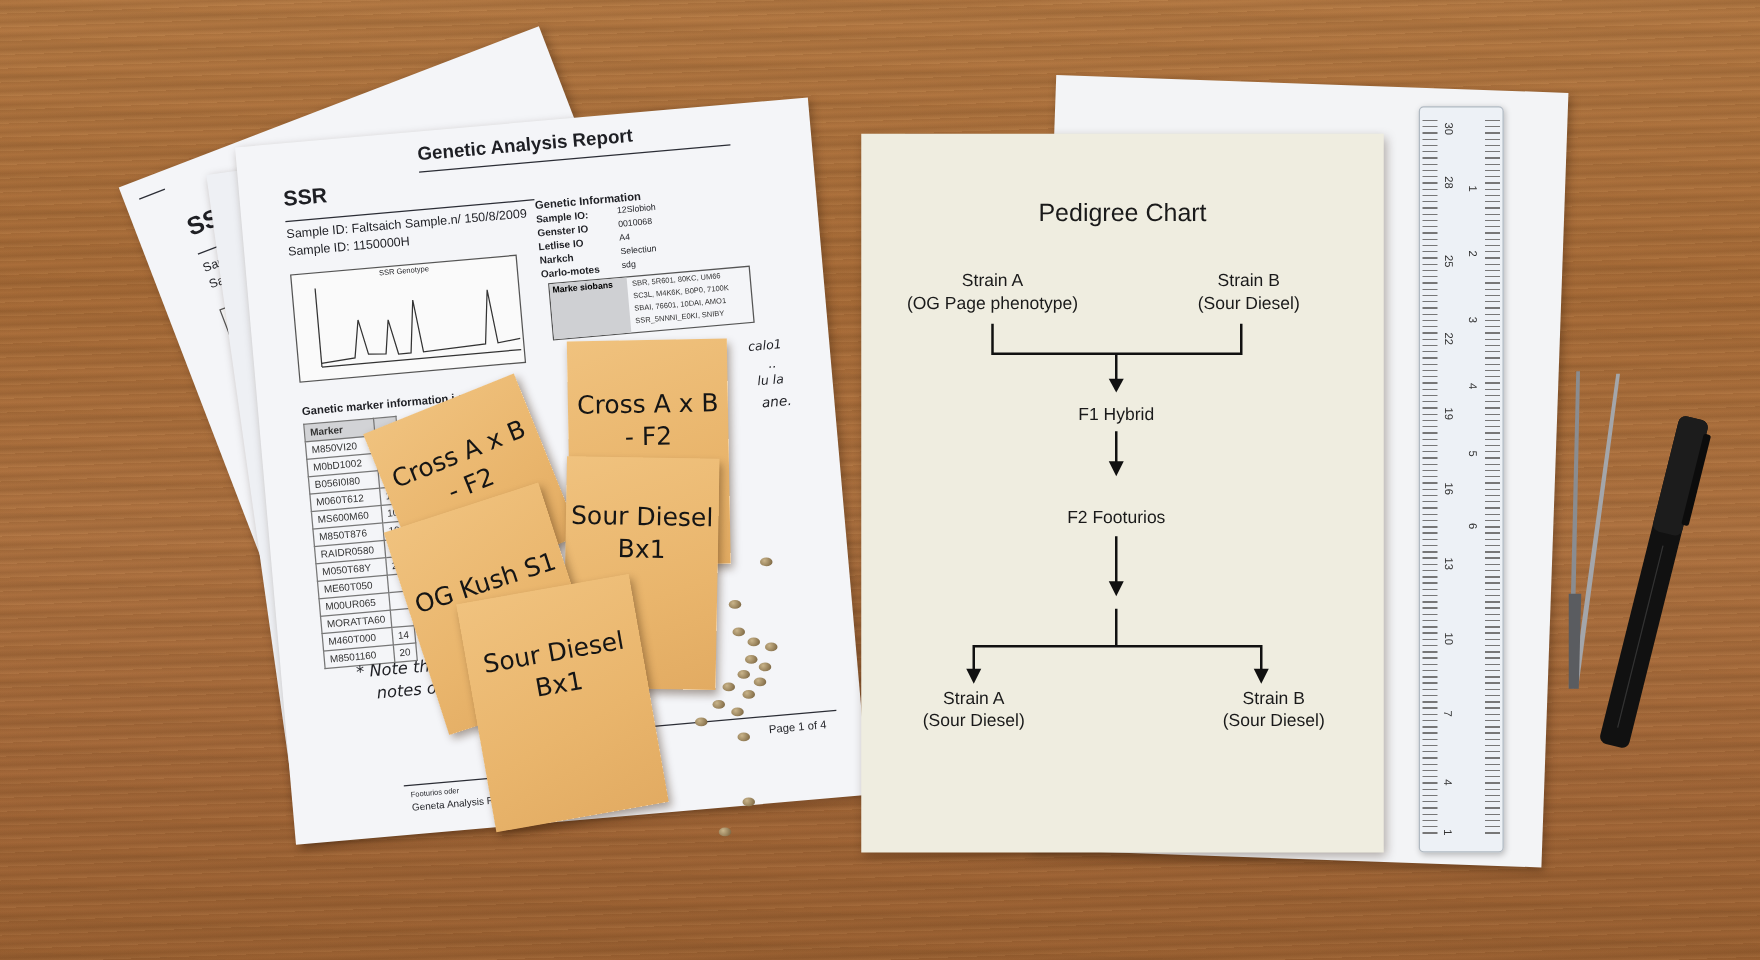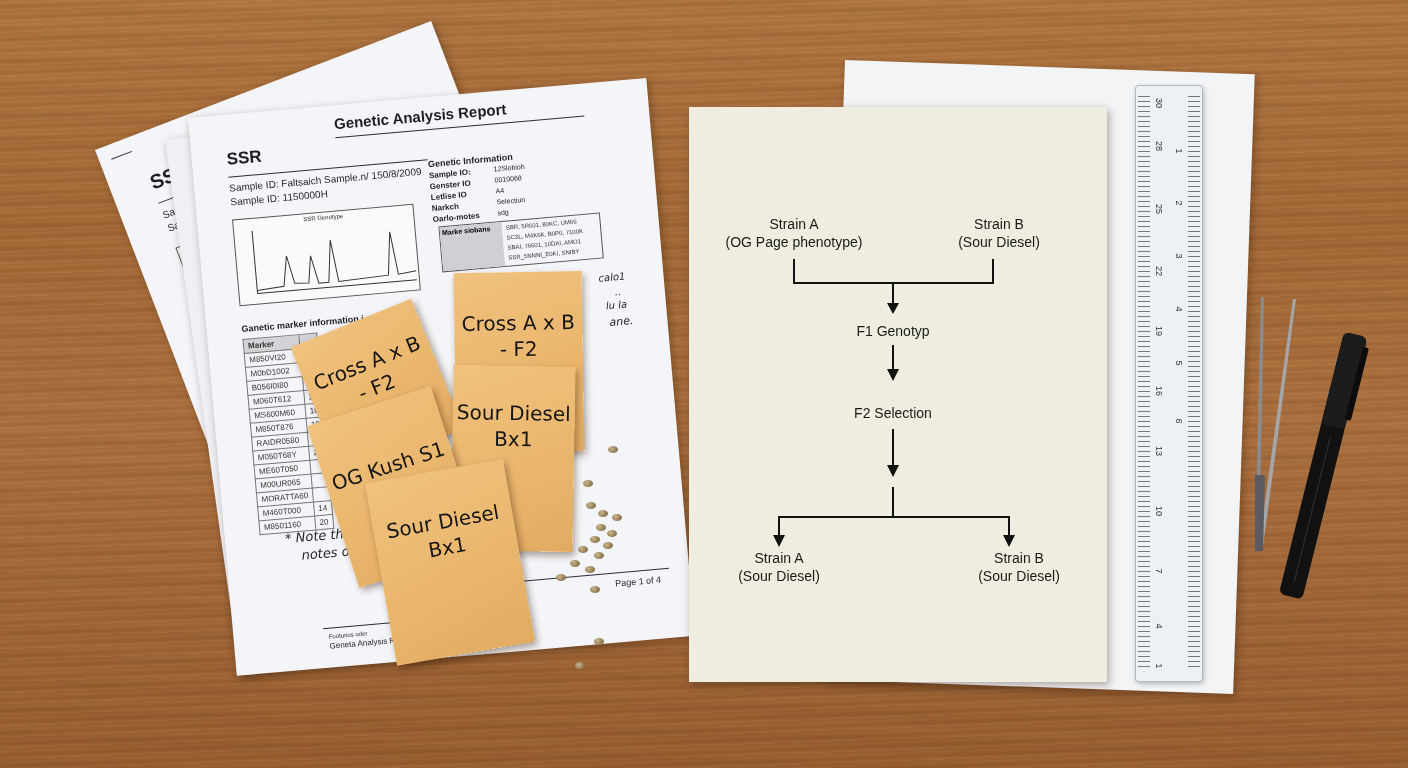--- a/index.html
+++ b/index.html
@@ -248,26 +248,27 @@
   <div class="seed" style="left:585px;top:566px;"></div>
   <div class="seed" style="left:556px;top:574px;"></div>
   <div class="seed" style="left:590px;top:586px;"></div>
   <div class="seed" style="left:594px;top:638px;"></div>
   <div class="seed" style="left:575px;top:662px;"></div>
 </div>
 
 <div class="sheet" style="left:845px;top:60px;width:410px;height:620px;transform:rotate(2deg);transform-origin:0 0;background:#f3f4f6;"></div>
 
 <div class="ped">
+  <div class="n" style="left:0;right:0;top:55px;font-size:20px;">Pedigree Chart</div>
   <div class="n" style="left:5px;width:200px;top:108px;">Strain A</div>
   <div class="n" style="left:5px;width:200px;top:126px;">(OG Page phenotype)</div>
   <div class="n" style="left:240px;width:140px;top:108px;">Strain B</div>
   <div class="n" style="left:240px;width:140px;top:126px;">(Sour Diesel)</div>
-  <div class="n" style="left:134px;width:140px;top:215px;">F1 Genotyp</div>
-  <div class="n" style="left:134px;width:140px;top:297px;">F2 Selection</div>
+  <div class="n" style="left:134px;width:140px;top:215px;">F1 Hybrid</div>
+  <div class="n" style="left:134px;width:140px;top:297px;">F2 Footurios</div>
   <div class="n" style="left:25px;width:130px;top:442px;">Strain A</div>
   <div class="n" style="left:25px;width:130px;top:460px;">(Sour Diesel)</div>
   <div class="n" style="left:265px;width:130px;top:442px;">Strain B</div>
   <div class="n" style="left:265px;width:130px;top:460px;">(Sour Diesel)</div>
   <svg width="418" height="575" style="position:absolute;left:0;top:0;">
     <defs>
         <marker id="ah" markerWidth="8" markerHeight="8" refX="4" refY="6" orient="auto">
           <path d="M0,0 L8,0 L4,8 z" fill="#111" transform="rotate(-90 4 4)"></path>
         </marker>
       </defs>

